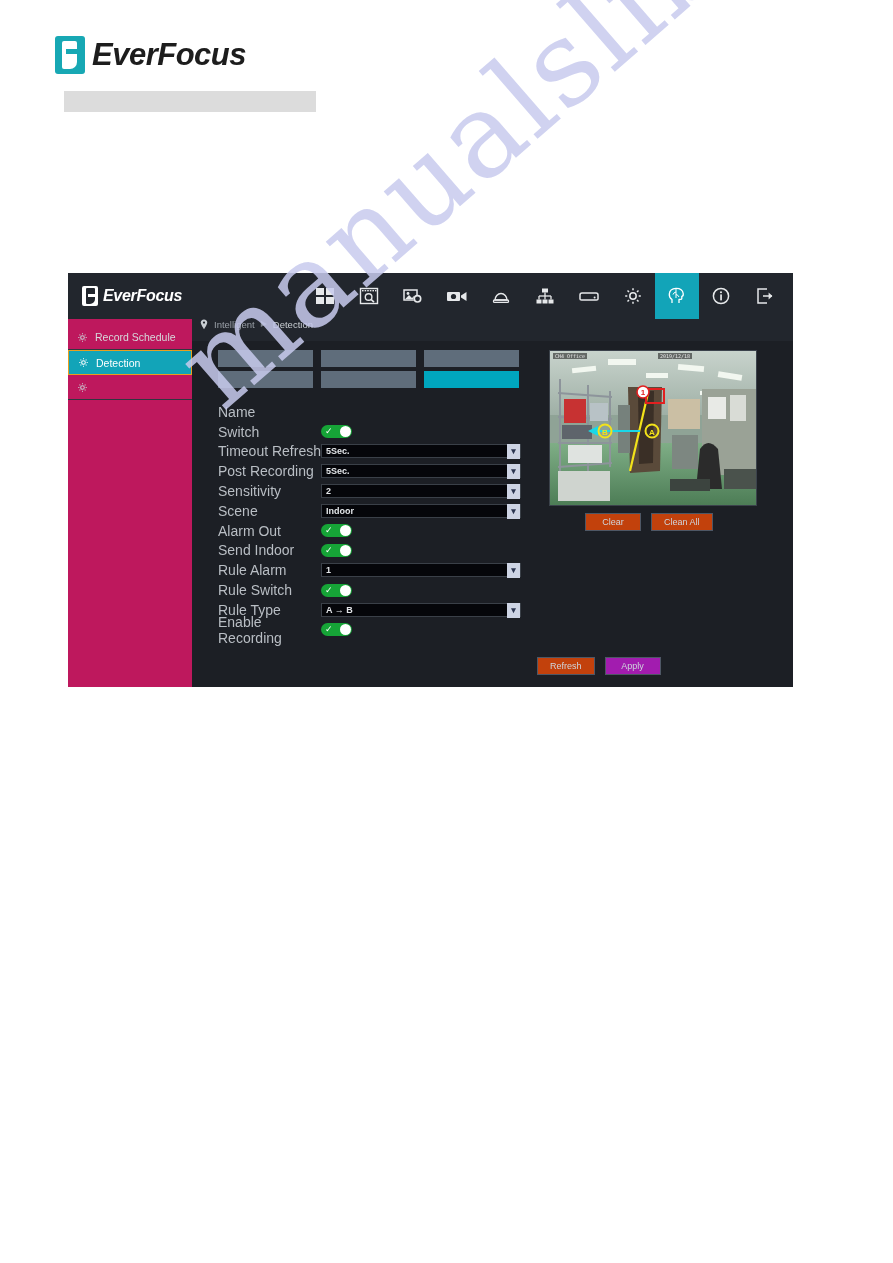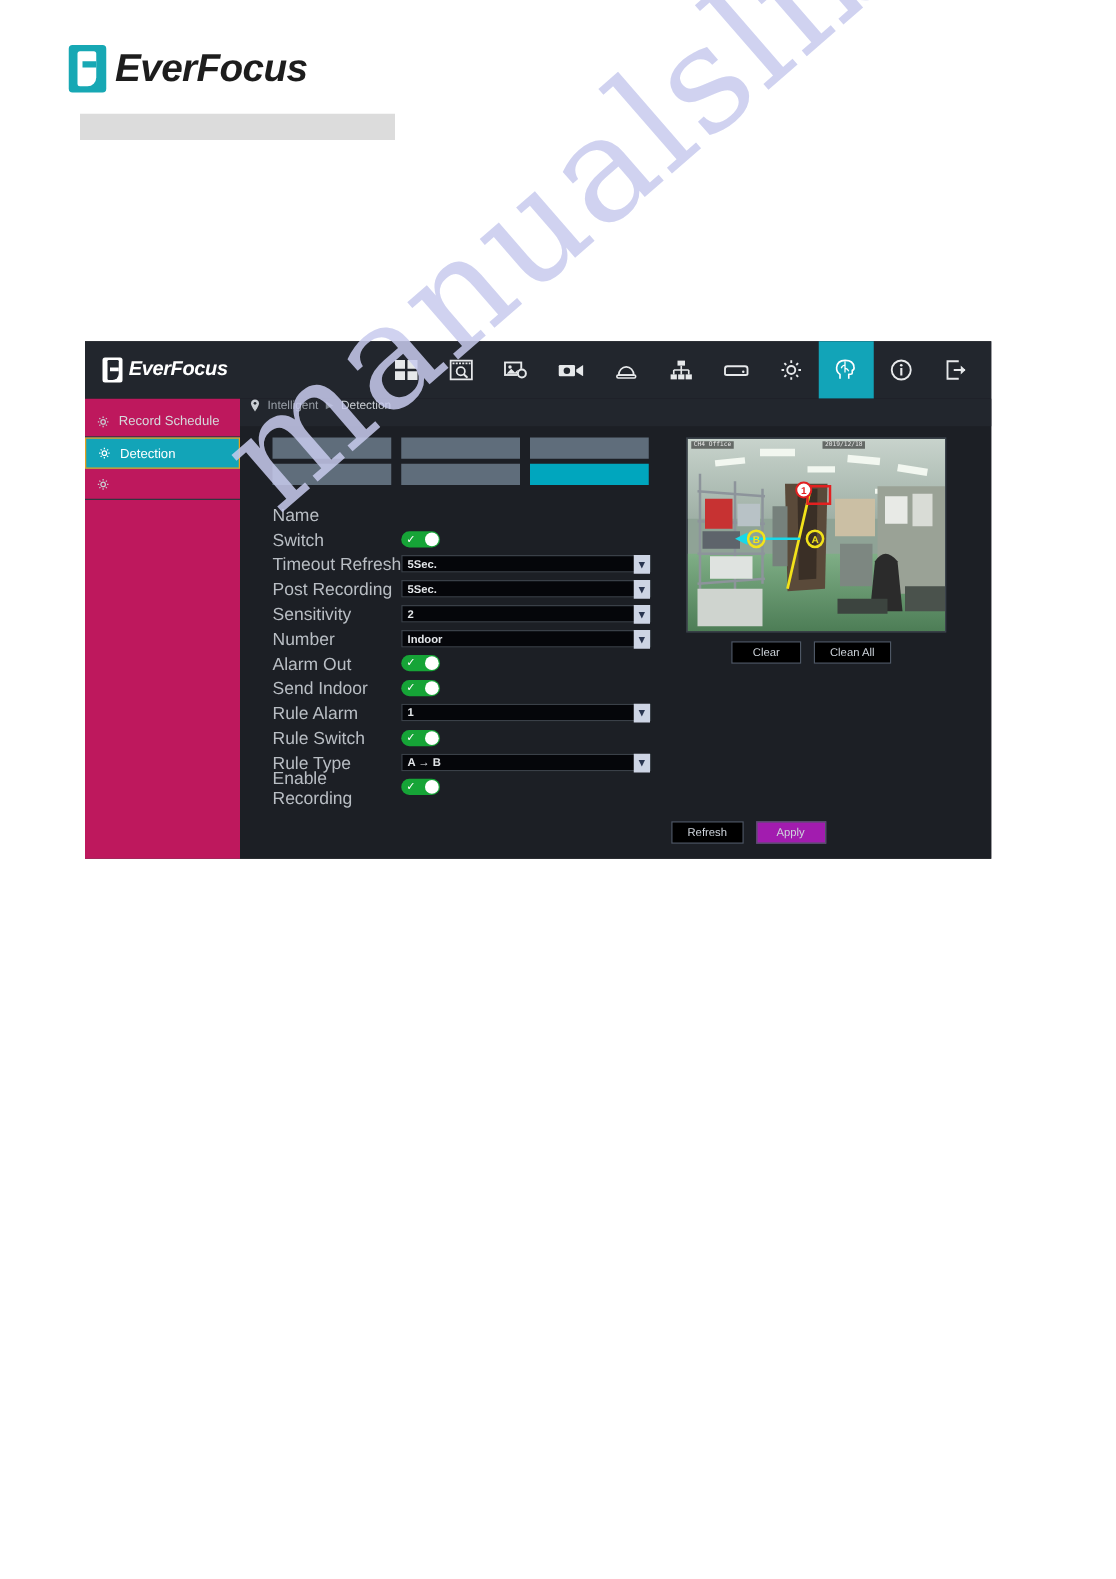--- a/index.html
+++ b/index.html
@@ -158,21 +158,21 @@
   .pv-osd {
     position:absolute; top:2px; font-size:5px; color:#e8e8e8;
     background:rgba(20,20,20,.55); padding:0 2px; white-space:nowrap;
     font-family:"DejaVu Sans Mono", monospace;
   }
   .pv-osd.l { left:3px; }
   .pv-osd.r { left:108px; }
 
   .btnrow { display:flex; gap:10px; margin-top:7px; padding-left:36px; }
   .btn {
-    background:#000000; color:#cfd5dc; font-size:9px;
+    background:#c2410c; color:#cfd5dc; font-size:9px;
     padding:3px 12px; border:1px solid #4e5765; min-width:56px; text-align:center;
   }
   .btn.primary { background:#a21caf; }
 
   .bottom-btns {
     position:absolute; left:345px; bottom:12px; display:flex; gap:10px;
   }
   .bottom-btns .btn { min-width:56px; }
 </style>
 </head>
@@ -405,21 +405,21 @@
               <div class="flabel">Sensitivity</div>
               <div class="fcontrol">
                 <div class="select">
                   <span class="val">2</span>
                   <span class="arrow">▾</span>
                 </div>
               </div>
             </div>
 
             <div class="frow">
-              <div class="flabel">Number</div>
+              <div class="flabel">Scene</div>
               <div class="fcontrol">
                 <div class="select">
                   <span class="val">Indoor</span>
                   <span class="arrow">▾</span>
                 </div>
               </div>
             </div>
 
             <div class="frow">
               <div class="flabel">Alarm Out</div>

